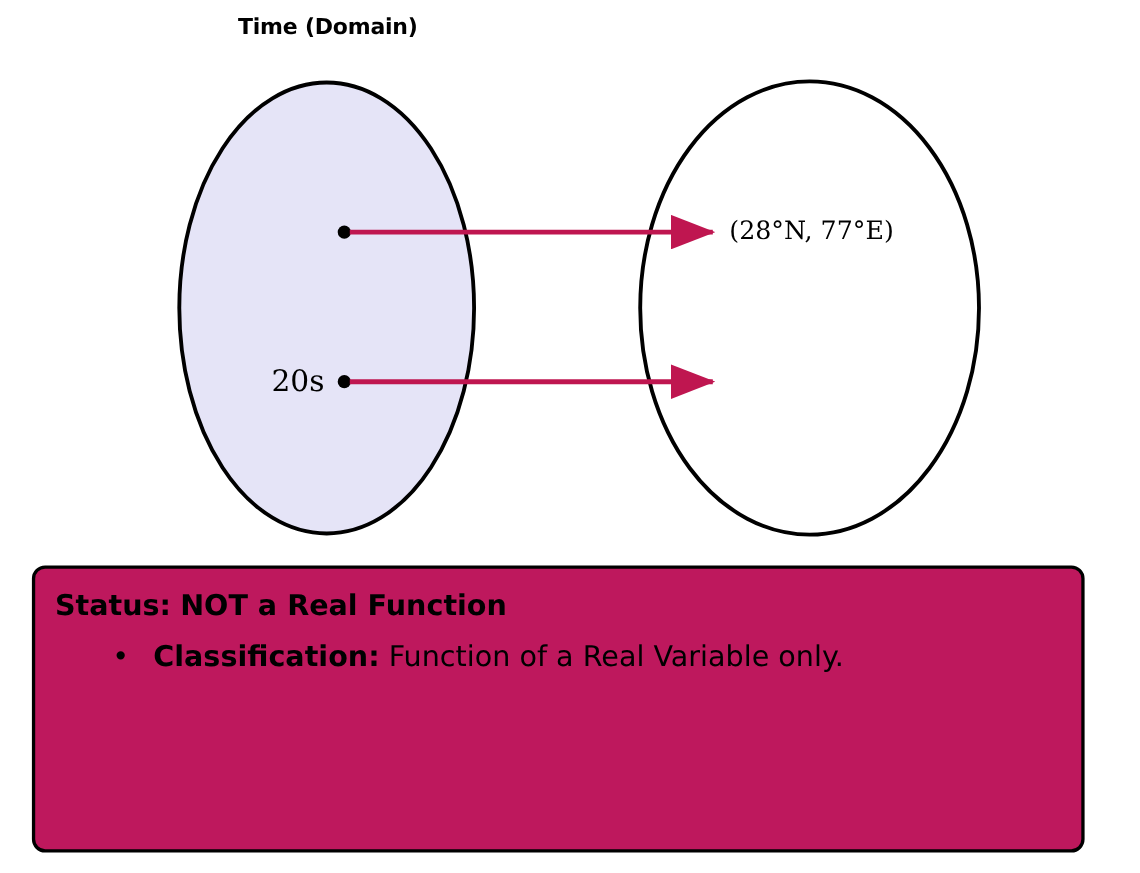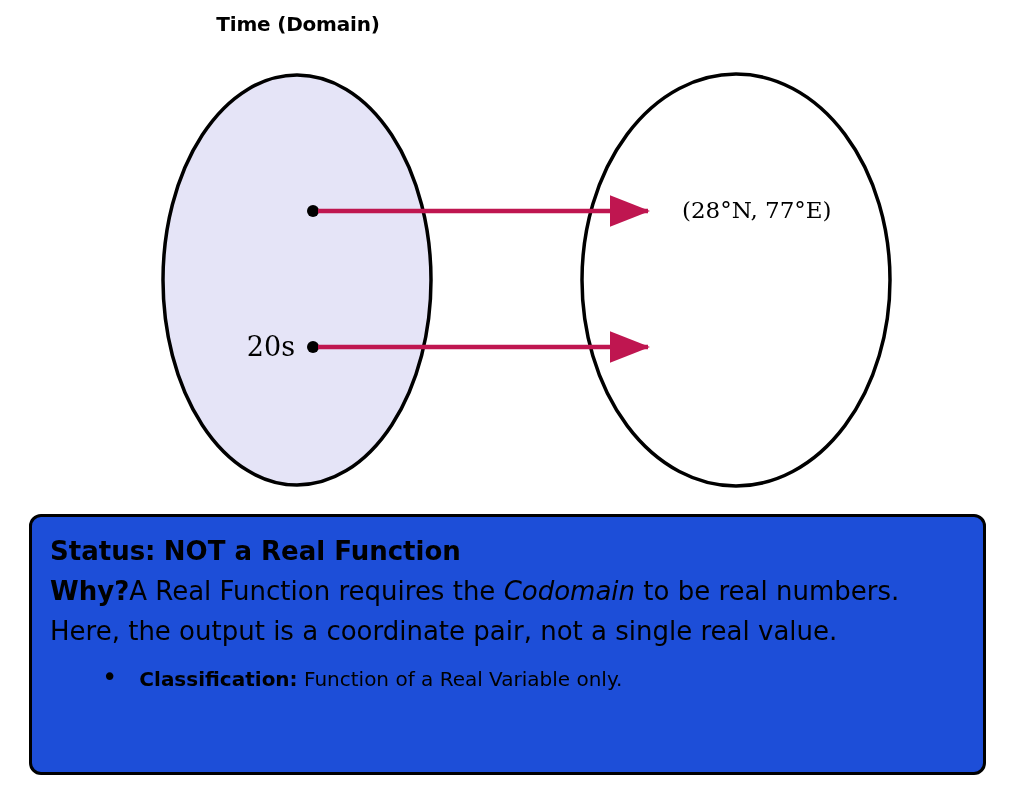--- a/index.html
+++ b/index.html
@@ -64,21 +64,21 @@
   }
 
   
   #status-box {
     position: absolute;
     left: 29px;
     top: 514px;
     width: 957px;
     height: 261px;
     box-sizing: border-box;
-    background: #1d4ed8;
+    background: #be185d;
     border: 3px solid #000000;
     border-radius: 12px;
     padding: 14px 18px 0 18px;
   }
 
   .box-line {
     font-family: "DejaVu Sans", sans-serif;
     font-size: 26px;
     line-height: 40px;
     color: #000000;
@@ -100,21 +100,21 @@
     padding-left: 52px;
   }
   #bullet-dot {
     font-size: 26px;
     line-height: 40px;
     margin-right: 22px;
     color: #000000;
   }
   #bullet-text {
     font-family: "DejaVu Sans", sans-serif;
-    font-size: 20px;
+    font-size: 26px;
     line-height: 40px;
     color: #000000;
     white-space: nowrap;
   }
 </style>
 </head>
 <body>
 
 <div id="diagram-area">
 
@@ -135,32 +135,29 @@
     <circle cx="313" cy="211" r="6" fill="#000000"></circle>
     <circle cx="313" cy="347" r="6" fill="#000000"></circle>
 
     <line x1="318" y1="211" x2="648" y2="211" stroke="#bf1650" stroke-width="4.5" marker-end="url(#arrowhead)"></line>
     <line x1="318" y1="347" x2="648" y2="347" stroke="#bf1650" stroke-width="4.5" marker-end="url(#arrowhead)"></line>
   </svg>
 
 
   <div class="elem-label right-align" style="left:140px; top:331px; width:155px;">20s</div>
 
-  <div class="map-label" style="left:663px; top:197px;margin-left:19px;">(28°N, 77°E)</div>
+  <div class="map-label" style="left:663px; top:197px;">(28°N, 77°E)</div>
 
 </div>
 
 <div id="status-box">
 
   <div class="box-line">
     <span class="b">Status:</span>
     <span class="b">NOT a Real Function</span>
   </div>
 
-  <div class="box-para">
-    <span class="b">Why?</span><span>A Real Function requires the </span><span class="i">Codomain</span><span> to be real numbers. Here, the output is a coordinate pair, not a single real value.</span>
-  </div>
 
   <div id="bullet-row">
     <span id="bullet-dot">•</span>
     <span id="bullet-text"><span class="b">Classification:</span> <span>Function of a Real Variable only.</span></span>
   </div>
 </div>
 
 </body></html>

